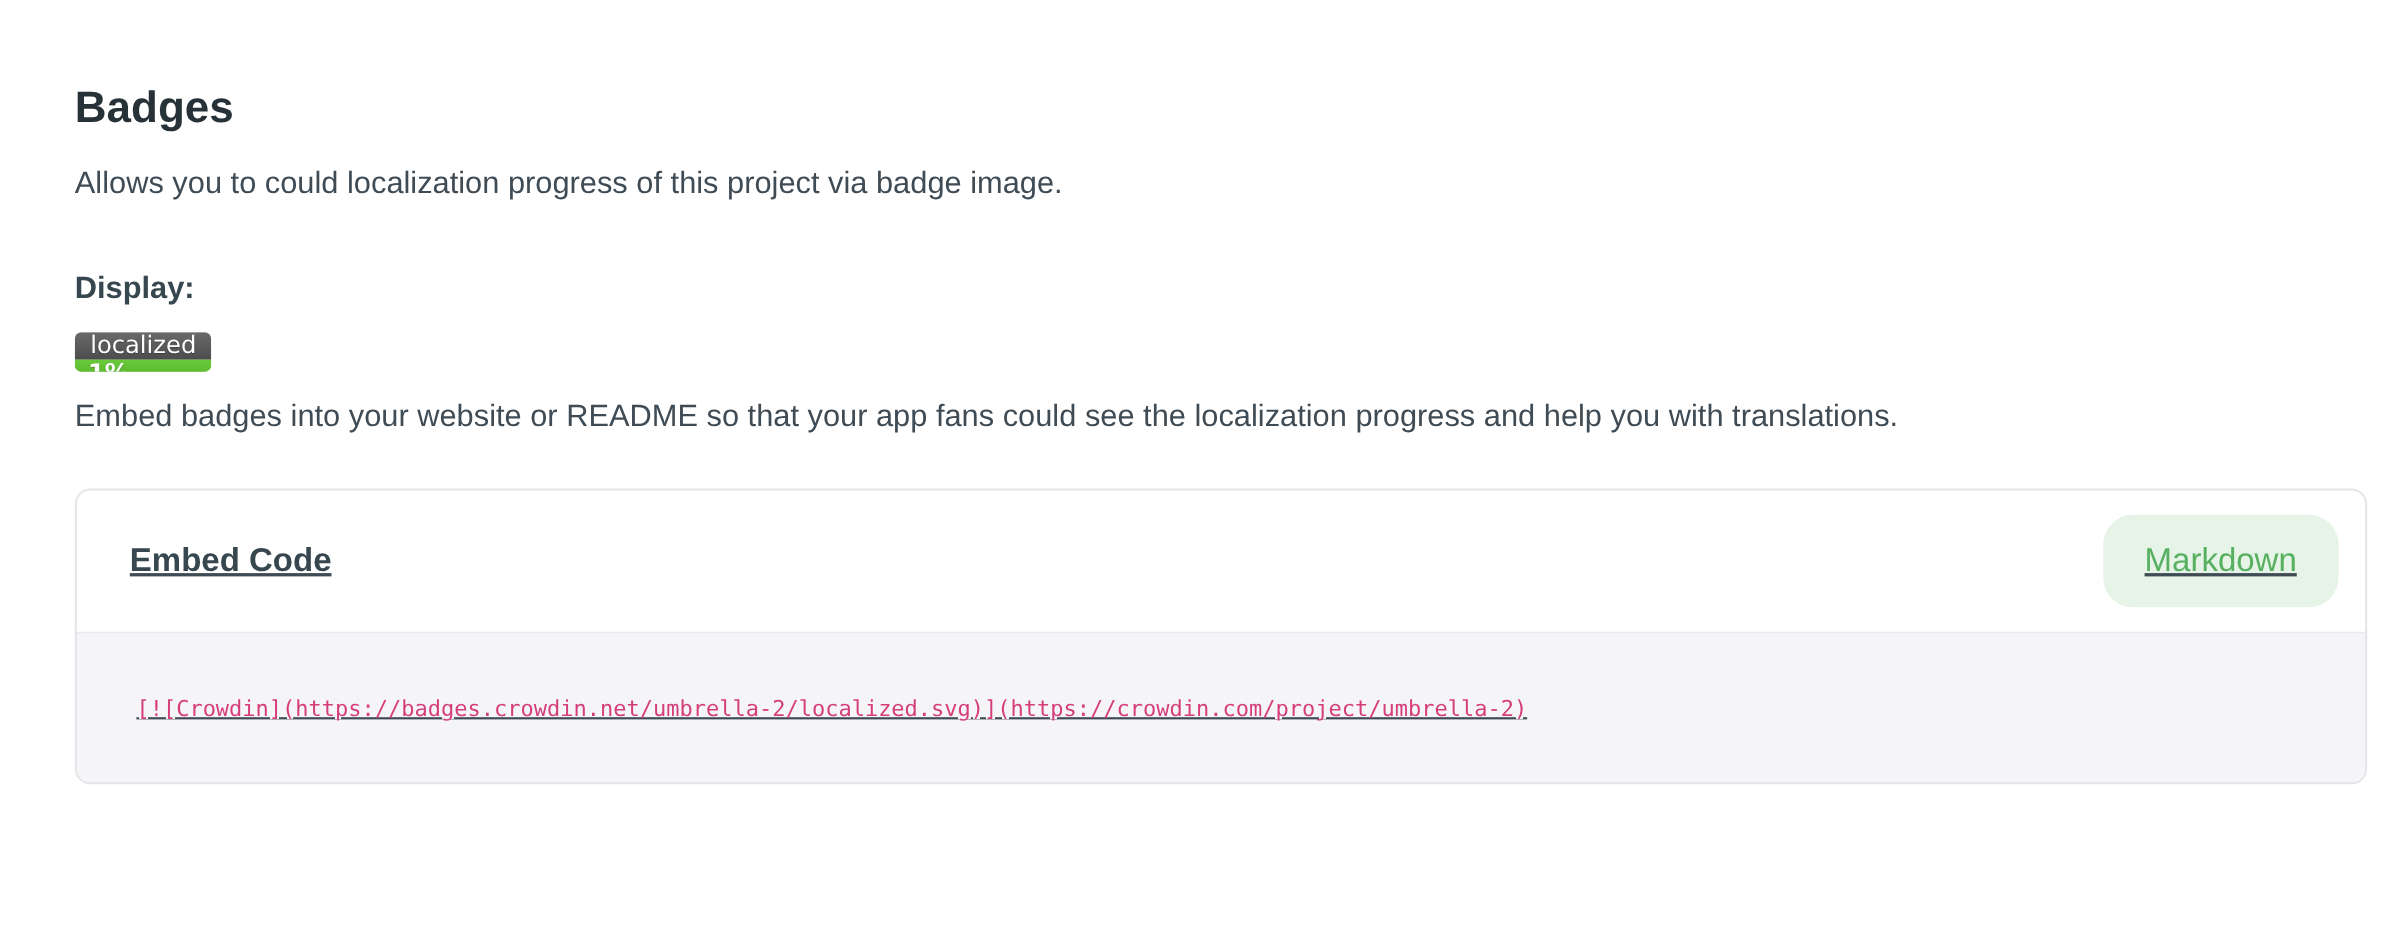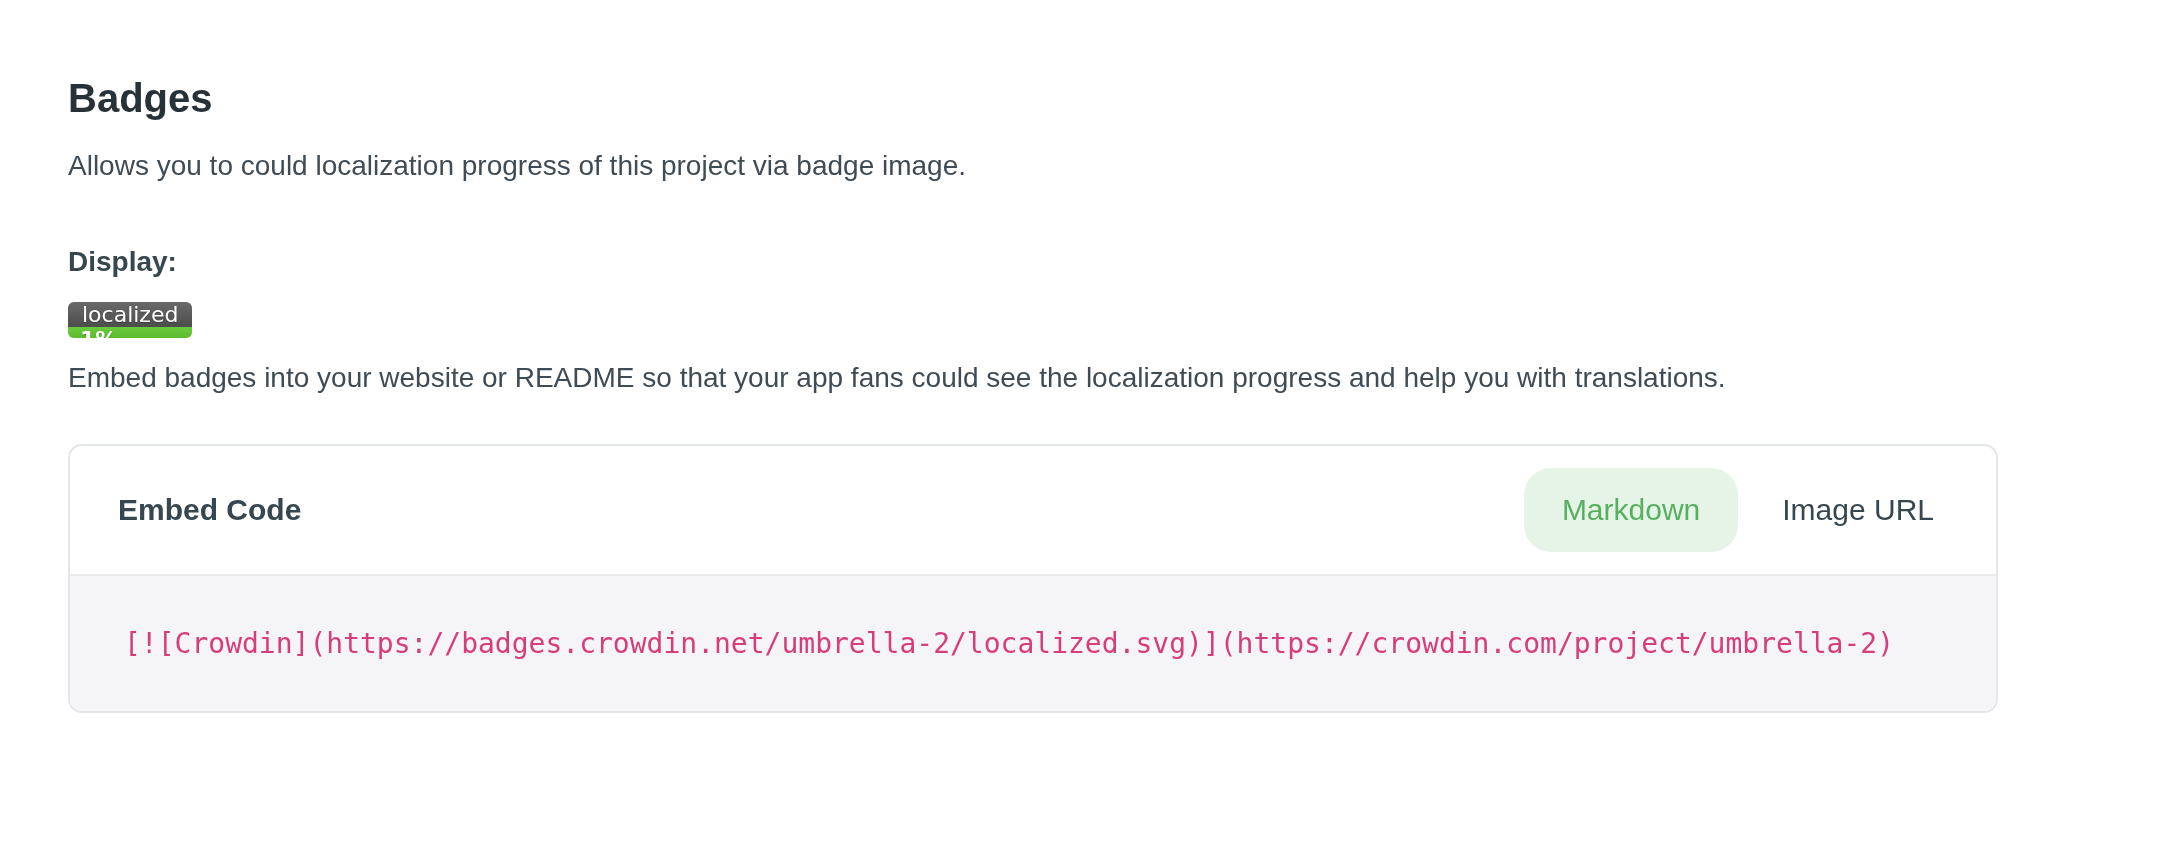--- a/index.html
+++ b/index.html
@@ -73,24 +73,25 @@
     background-image:linear-gradient(180deg, rgba(255,255,255,0.12), rgba(0,0,0,0.10));
   }
 
   .hint{
     margin:22px 0 0 0;
     font-size:28px;line-height:36px;color:#3f4b55;
   }
 
   .card{
     margin-top:48px;
-    width:1930px;
+    width:2084px;
     border:2px solid #e4e7e9;
     border-radius:14px;
     background:#ffffff;
+    text-decoration:underline;
   }
   .card-header{
     height:128px;
     display:flex;align-items:center;justify-content:space-between;
     padding:0 24px 0 48px;
   }
   .card-title{
     font-size:30px;font-weight:600;color:#37474f;
   }
   .tabs{display:flex;align-items:center;gap:6px;}
@@ -112,21 +113,21 @@
   .card-code{
     border-top:2px solid #e8eaec;
     background:#f5f5f7;
     border-radius:0 0 12px 12px;
     height:137px;
     display:flex;align-items:center;
     padding:0 48px 0 54px;
   }
   .card-code code{
     font-family:"DejaVu Sans Mono", monospace;
-    font-size:28px;
+    font-size:20px;
     color:var(--code-text);
     white-space:pre;
   }
 </style>
 </head>
 <body>
 
 <div class="page">
 
   <h1 class="page-title">Badges</h1>
@@ -141,21 +142,20 @@
     <span class="badge-right">1%</span>
   </div>
 
   <p class="hint">Embed badges into your website or README so that your app fans could see the localization progress and help you with translations.</p>
 
   <div class="card">
     <div class="card-header">
       <div class="card-title">Embed Code</div>
       <div class="tabs">
         <button class="tab active">Markdown</button>
-        <button class="tab">Image URL</button>
       </div>
     </div>
     <div class="card-code">
       <code>[![Crowdin](https://badges.crowdin.net/umbrella-2/localized.svg)](https://crowdin.com/project/umbrella-2)</code>
     </div>
   </div>
 
 </div>
 
 </body></html>

